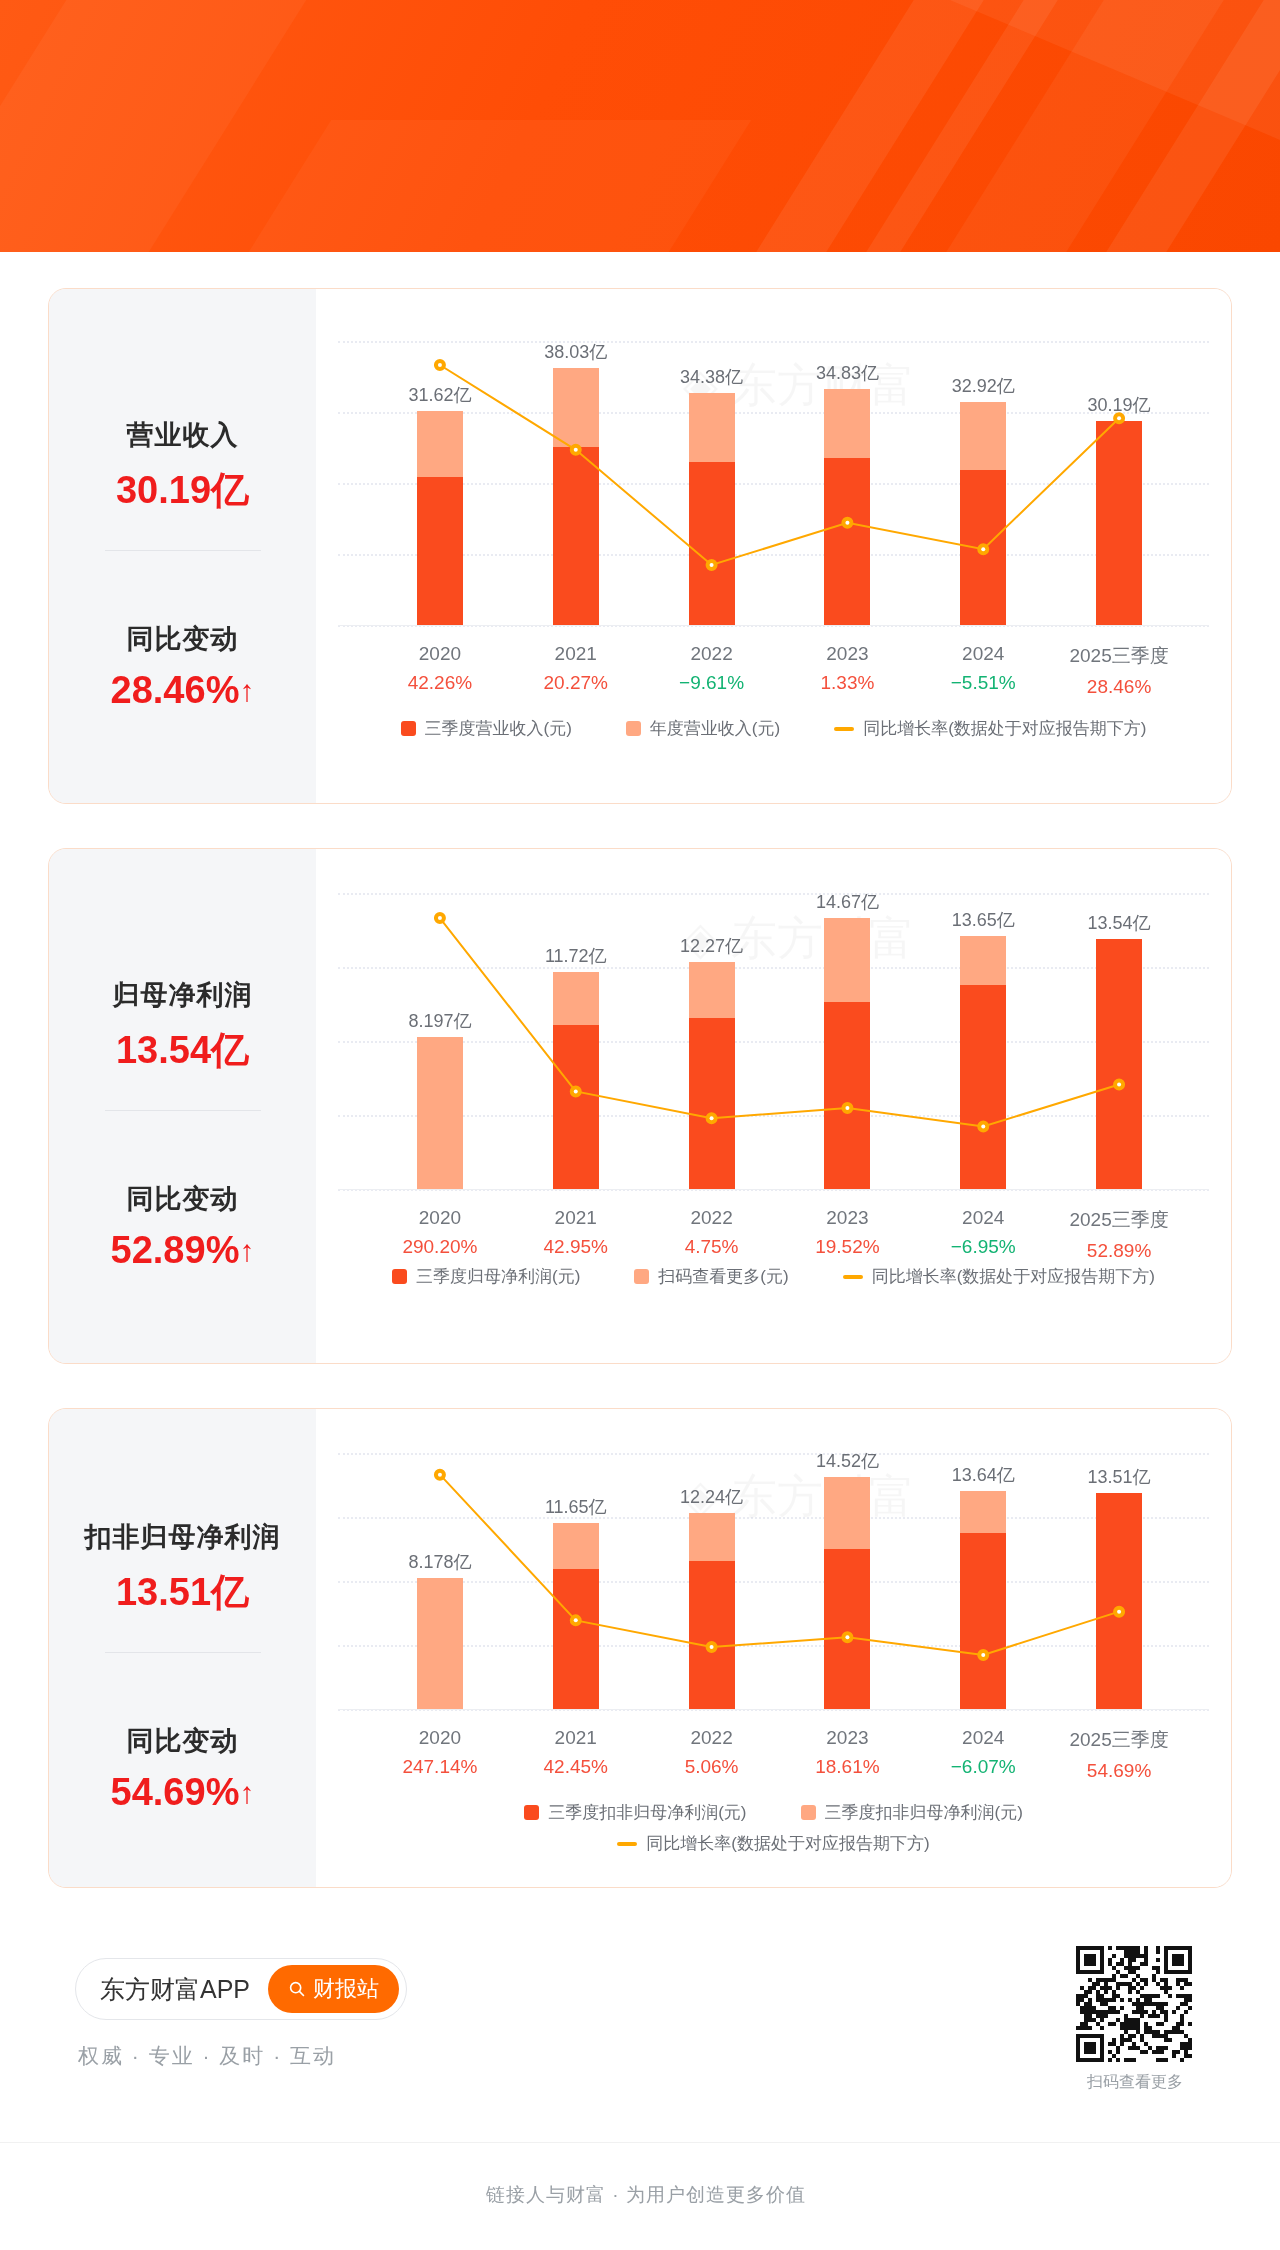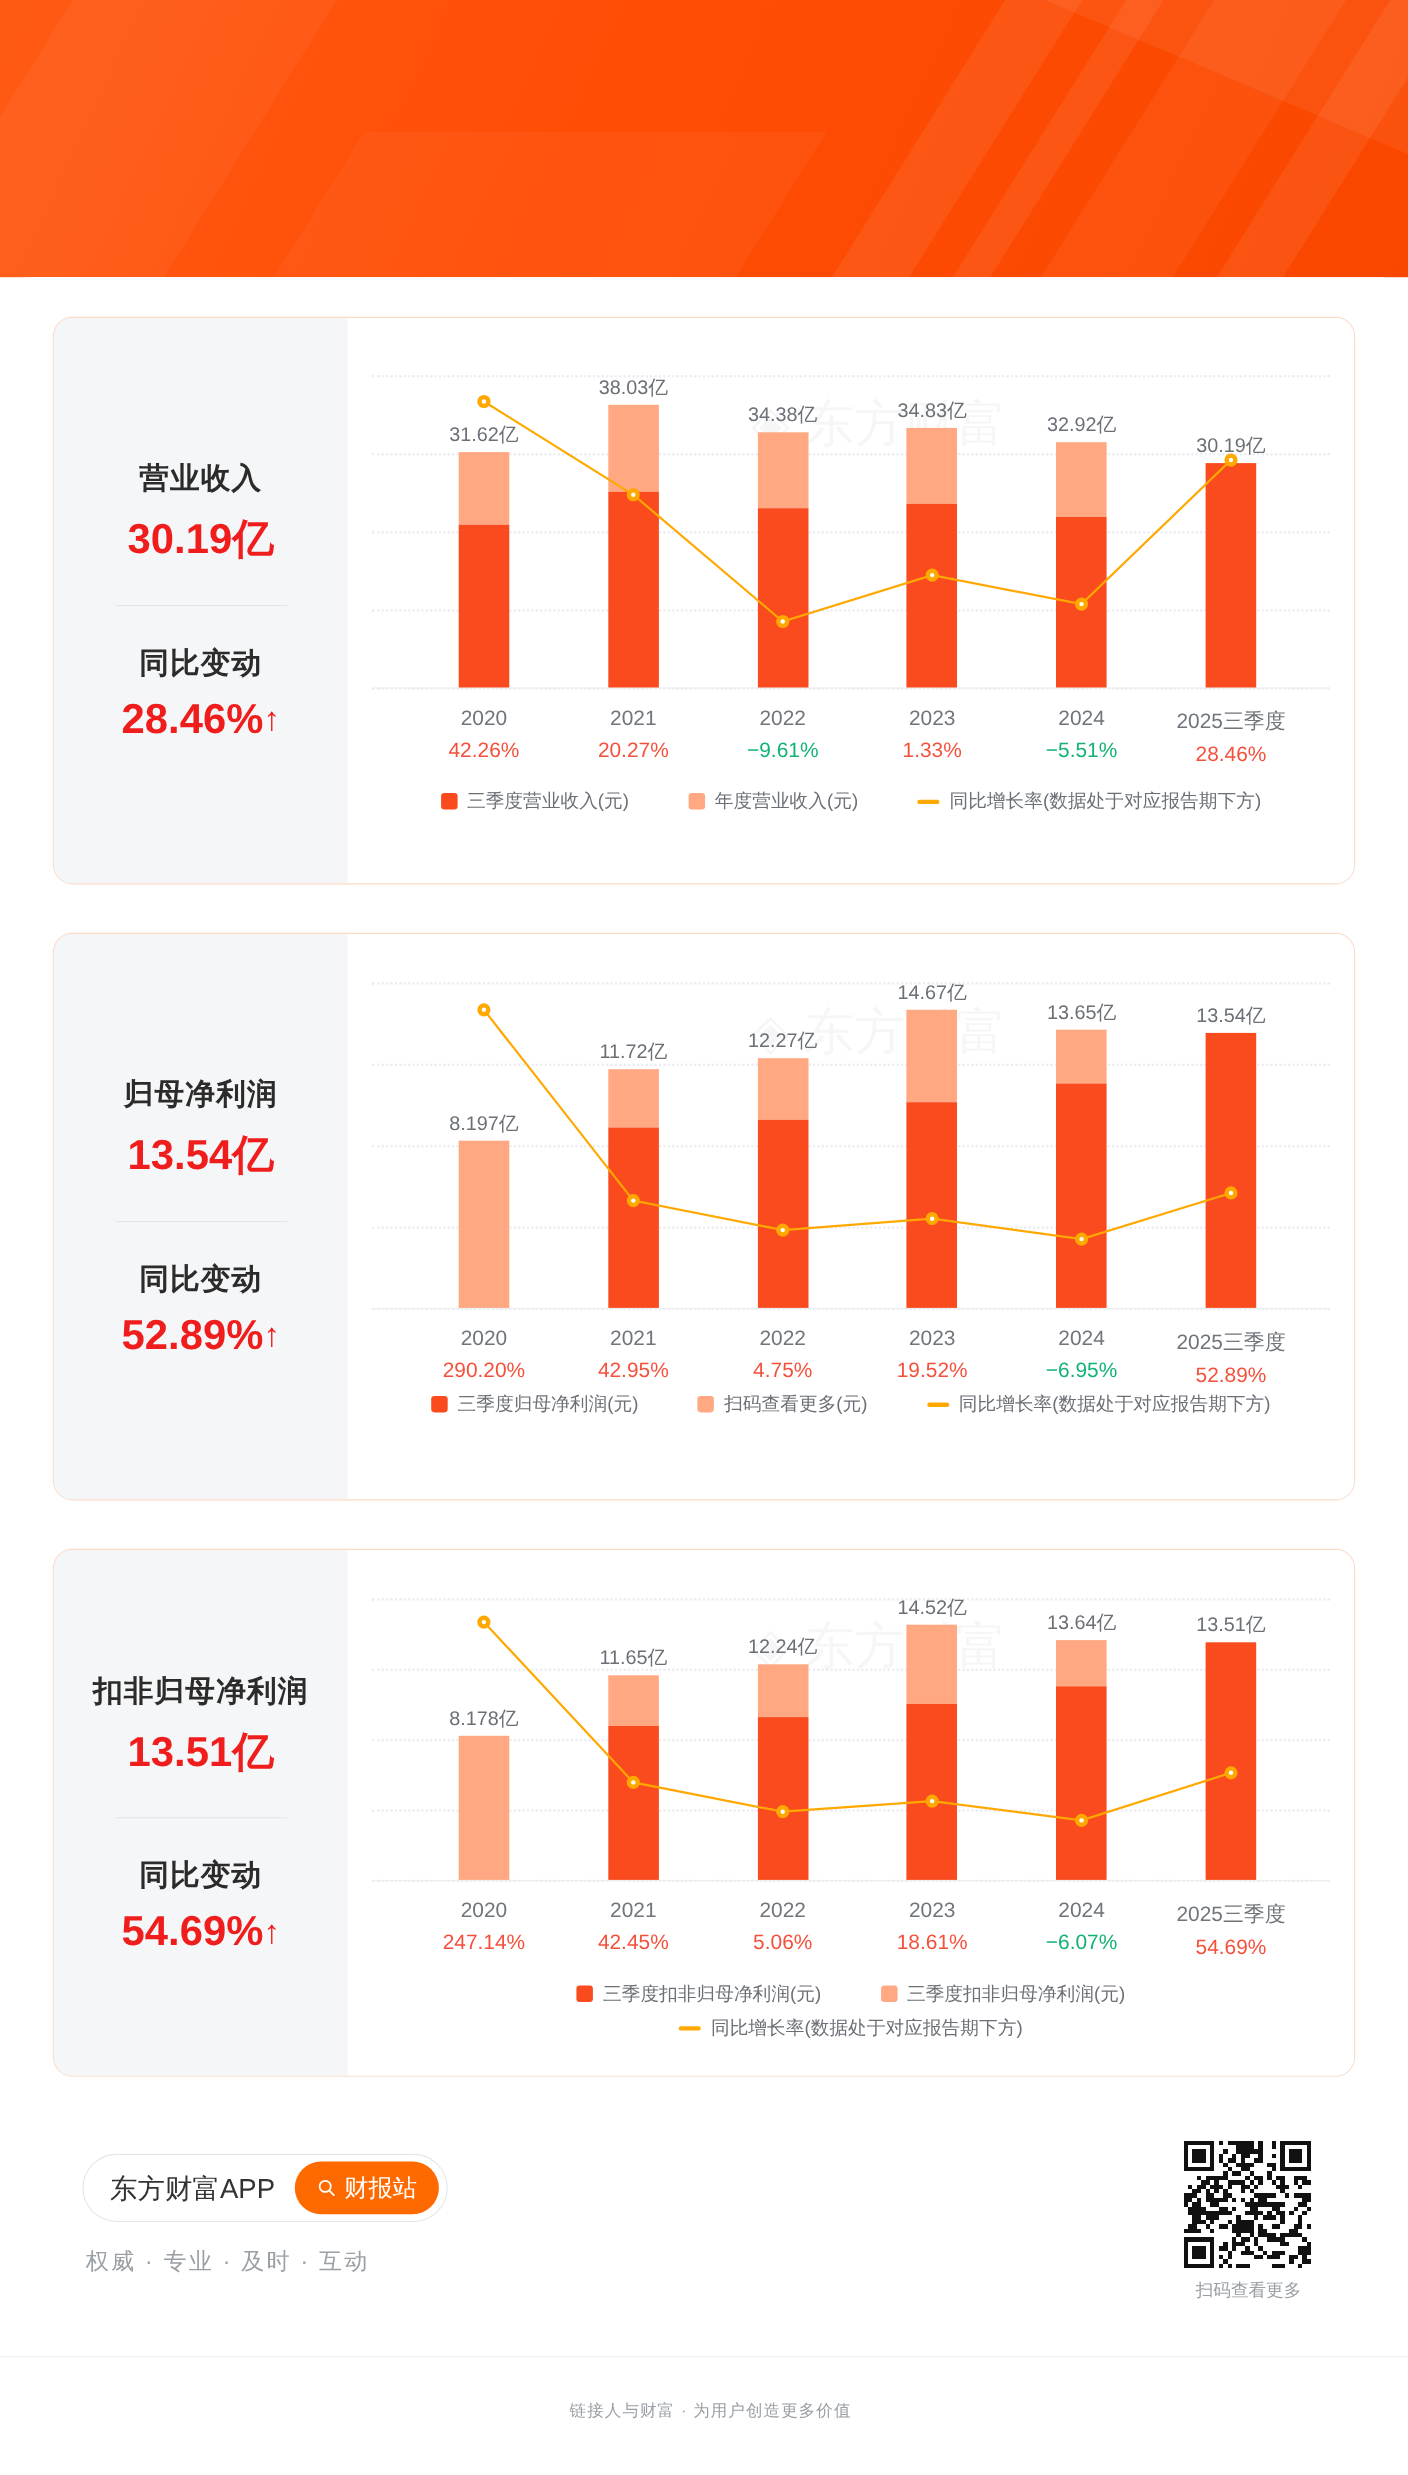--- a/index.html
+++ b/index.html
@@ -51,21 +51,21 @@
   .card-left{
     position:absolute; left:0; top:0; width:267px; height:100%;
     background:#f5f6f8; display:flex; flex-direction:column;
     align-items:center; justify-content:center;
   }
   .card-right{
     position:absolute; left:267px; top:0; right:0; height:100%;
     background:#ffffff;
   }
   .kpi-block{ width:100%; text-align:center; }
-  .kpi-label{ font-size:27px; color:#2b2b2b; font-weight:bold; letter-spacing:1px;}
+  .kpi-label{ font-size:27px; color:#2b2b2b; font-weight:bold; letter-spacing:1px;margin-top:36px;}
   .kpi-value{ font-size:38px; color:#f01d1d; font-weight:bold; margin-top:12px; letter-spacing:0px;}
   .kpi-div{ width:156px; height:1px; background:#e3e5e9; margin:34px auto;}
   .kpi-arrow{ color:#f01d1d; font-size:30px; position:relative; top:-2px; }
 
   
   .plot{ position:absolute; left:0; top:0; width:100%; height:100%; }
   .gridline{ position:absolute; left:22px; right:22px; height:0;
     border-top:2px dotted #e9ebf2; }
   .axisline{ position:absolute; left:22px; right:22px; height:1px; background:#eceef2; }
 
@@ -102,21 +102,21 @@
   .app-btn{ background:#ff6a00; color:#fff; border-radius:26px; height:48px;
     display:flex; align-items:center; gap:7px; padding:0 20px; font-size:22px;}
   .slogan{ position:absolute; left:78px; top:112px; font-size:21px; color:#9aa0a6; letter-spacing:2px;}
   .qr{ position:absolute; right:88px; top:16px; width:116px; height:116px; }
   .qr-cap{ position:absolute; right:70px; top:142px; width:150px; text-align:center;
     font-size:16px; color:#9aa0a6; }
   .bottombar{ position:absolute; left:0; top:2142px; width:1280px; height:108px;
     background:#fff; }
   .bottombar .line{ position:absolute; left:0; top:0; width:100%; height:1px; background:#f1f1f1;}
   .bottombar .txt{ position:absolute; top:40px; width:100%; text-align:center;
-    font-size:15px; color:#9aa0a6; letter-spacing:1px;padding-left:12px;}
+    font-size:19px; color:#9aa0a6; letter-spacing:1px;padding-left:12px;}
 </style>
 </head>
 <body>
 
 <div class="header">
   <div class="hdr-stripe s1"></div>
   <div class="hdr-stripe s2"></div>
   <div class="hdr-stripe s3"></div>
   <div class="hdr-stripe s4"></div>
   <div class="hdr-stripe s5"></div>

